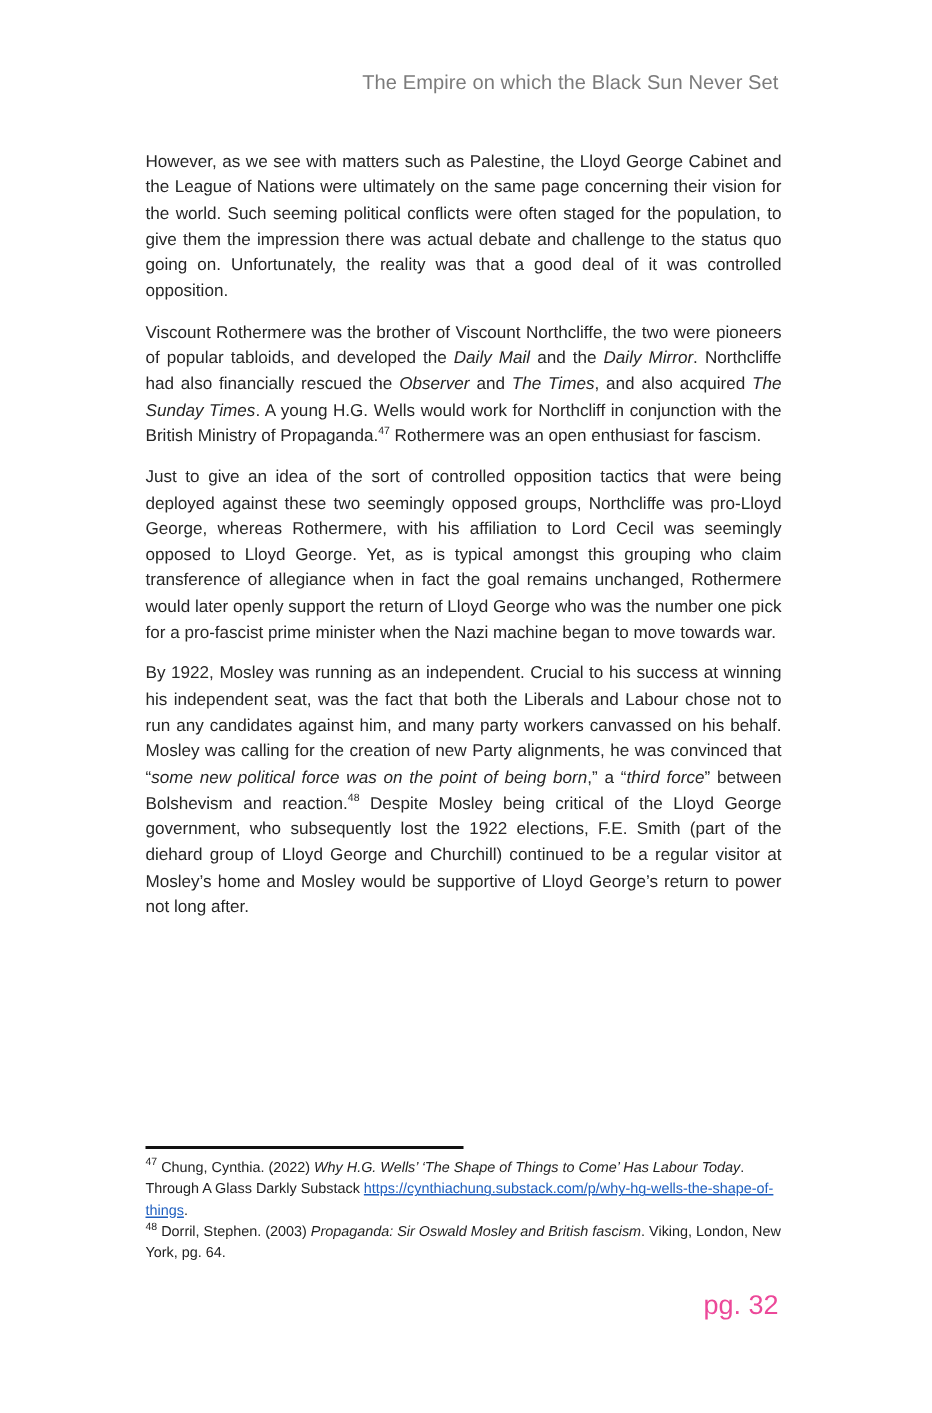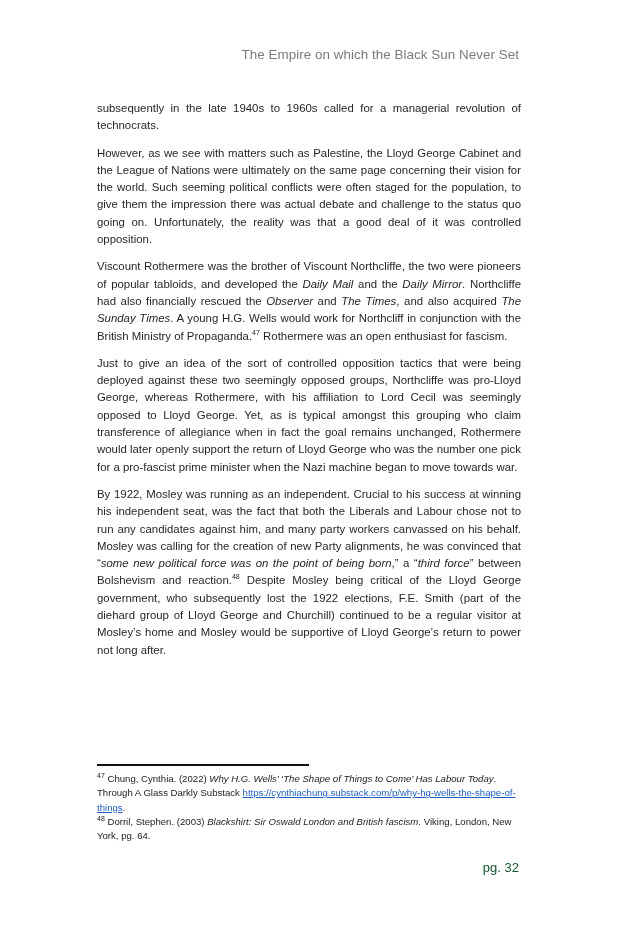--- a/index.html
+++ b/index.html
@@ -8,37 +8,36 @@
   .page { position: absolute; left: 0; top: 0; width: 620px; height: 942px; background: #fff; }
   .running-header { position: absolute; top: 47px; right: 101px; font-size: 13.4px; color: #7b7b7b; letter-spacing: 0.05px; }
   .body-text { position: absolute; left: 97px; width: 424px; top: 100px; }
   .para { margin: 0 0 10px 0; font-size: 11.4px; line-height: 17.3px; text-align: justify; color: #262626; }
   .para em { font-style: italic; }
   sup { font-size: 7px; vertical-align: super; line-height: 0; }
   .fn-rule { position: absolute; left: 97px; top: 764px; width: 212px; height: 2px; background: #111; }
   .footnotes { position: absolute; left: 97px; width: 424px; top: 772px; }
   .fn { font-size: 9.6px; line-height: 14.3px; color: #222; margin: 0; }
   .fn a { color: #1f5fbf; text-decoration: underline; }
-  .page-number { position: absolute; top: 860px; right: 101px; font-size: 13px; color: #14532d; }
+  .page-number { position: absolute; top: 860px; right: 101px; font-size: 18px; color: #ec4899; }
 </style>
 </head>
 <body>
 
 <div class="page">
   <div class="running-header">The Empire on which the Black Sun Never Set</div>
 
   <div class="body-text">
-    <p class="para"><span>subsequently in the late 1940s to 1960s called for a managerial revolution of technocrats.</span></p>
     <p class="para"><span>However, as we see with matters such as Palestine, the Lloyd George Cabinet and the League of Nations were ultimately on the same page concerning their vision for the world. Such seeming political conflicts were often staged for the population, to give them the impression there was actual debate and challenge to the status quo going on. Unfortunately, the reality was that a good deal of it was controlled opposition.</span></p>
     <p class="para"><span>Viscount Rothermere was the brother of Viscount Northcliffe, the two were pioneers of popular tabloids, and developed the </span><em>Daily Mail</em><span> and the </span><em>Daily Mirror</em><span>. Northcliffe had also financially rescued the </span><em>Observer</em><span> and </span><em>The Times</em><span>, and also acquired </span><em>The Sunday Times</em><span>. A young H.G. Wells would work for Northcliff in conjunction with the British Ministry of Propaganda.</span><sup>47</sup><span> Rothermere was an open enthusiast for fascism.</span></p>
     <p class="para"><span>Just to give an idea of the sort of controlled opposition tactics that were being deployed against these two seemingly opposed groups, Northcliffe was pro-Lloyd George, whereas Rothermere, with his affiliation to Lord Cecil was seemingly opposed to Lloyd George. Yet, as is typical amongst this grouping who claim transference of allegiance when in fact the goal remains unchanged, Rothermere would later openly support the return of Lloyd George who was the number one pick for a pro-fascist prime minister when the Nazi machine began to move towards war.</span></p>
     <p class="para"><span>By 1922, Mosley was running as an independent. Crucial to his success at winning his independent seat, was the fact that both the Liberals and Labour chose not to run any candidates against him, and many party workers canvassed on his behalf. Mosley was calling for the creation of new Party alignments, he was convinced that “</span><em>some new political force was on the point of being born</em><span>,” a “</span><em>third force</em><span>” between Bolshevism and reaction.</span><sup>48</sup><span> Despite Mosley being critical of the Lloyd George government, who subsequently lost the 1922 elections, F.E. Smith (part of the diehard group of Lloyd George and Churchill) continued to be a regular visitor at Mosley’s home and Mosley would be supportive of Lloyd George’s return to power not long after.</span></p>
   </div>
 
   <div class="fn-rule"></div>
 
   <div class="footnotes">
     <p class="fn"><sup>47</sup><span> Chung, Cynthia. (2022) </span><em>Why H.G. Wells’ ‘The Shape of Things to Come’ Has Labour Today</em><span>. Through A Glass Darkly Substack </span><a href="#">https://cynthiachung.substack.com/p/why-hg-wells-the-shape-of-things</a><span>.</span></p>
-    <p class="fn"><sup>48</sup><span> Dorril, Stephen. (2003) </span><em>Blackshirt: Sir Oswald London and British fascism</em><span>. Viking, London, New York, pg. 64.</span></p>
+    <p class="fn"><sup>48</sup><span> Dorril, Stephen. (2003) </span><em>Propaganda: Sir Oswald Mosley and British fascism</em><span>. Viking, London, New York, pg. 64.</span></p>
   </div>
 
   <div class="page-number">pg. 32</div>
 </div>
 
 </body></html>

